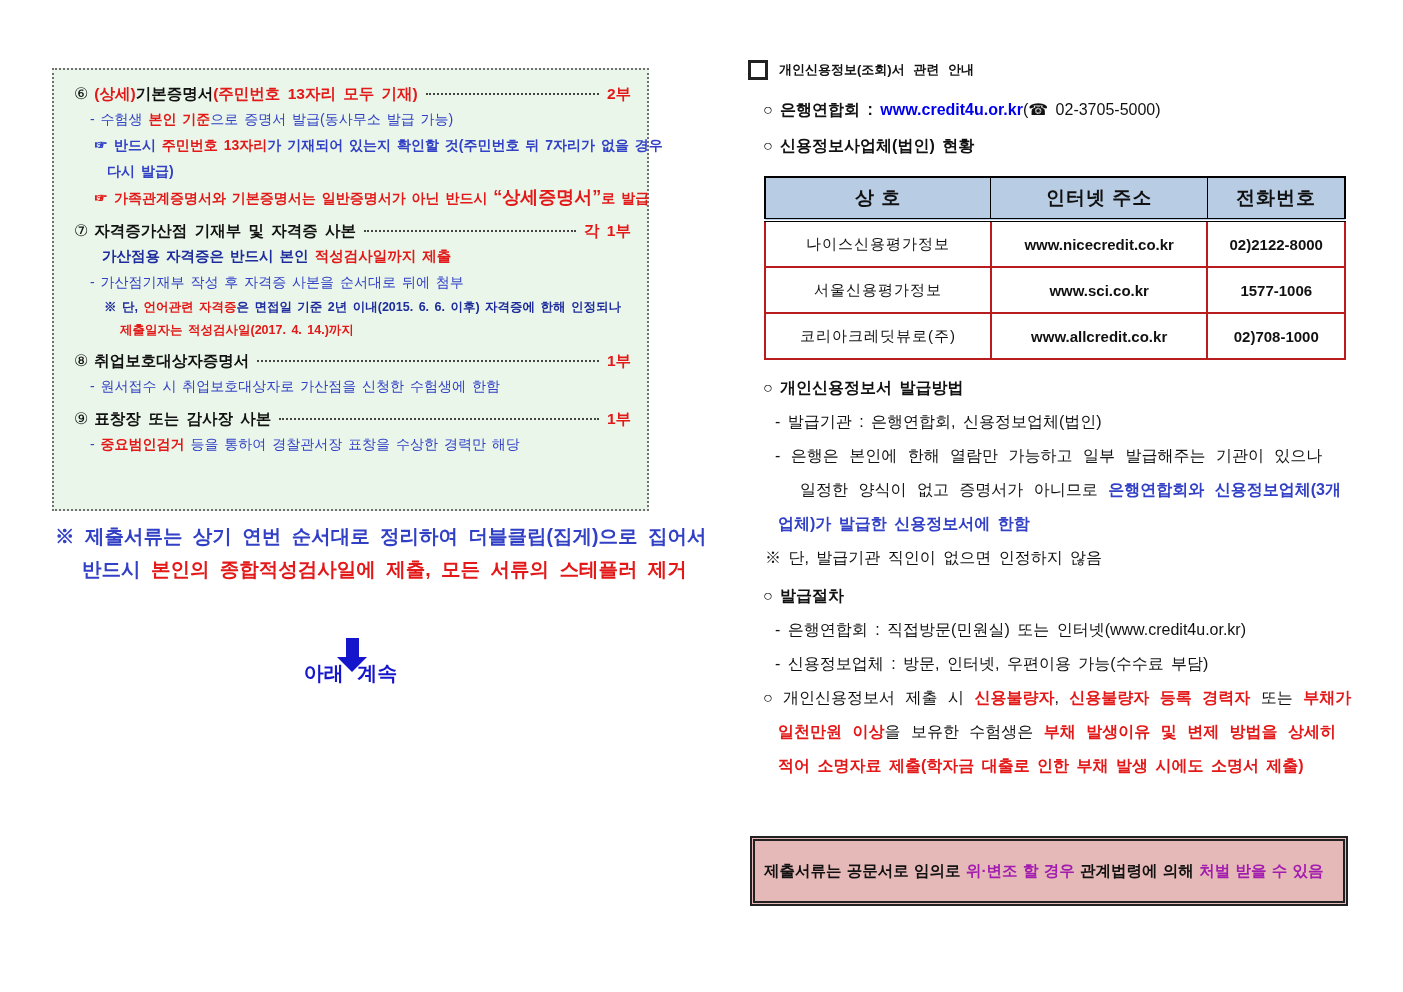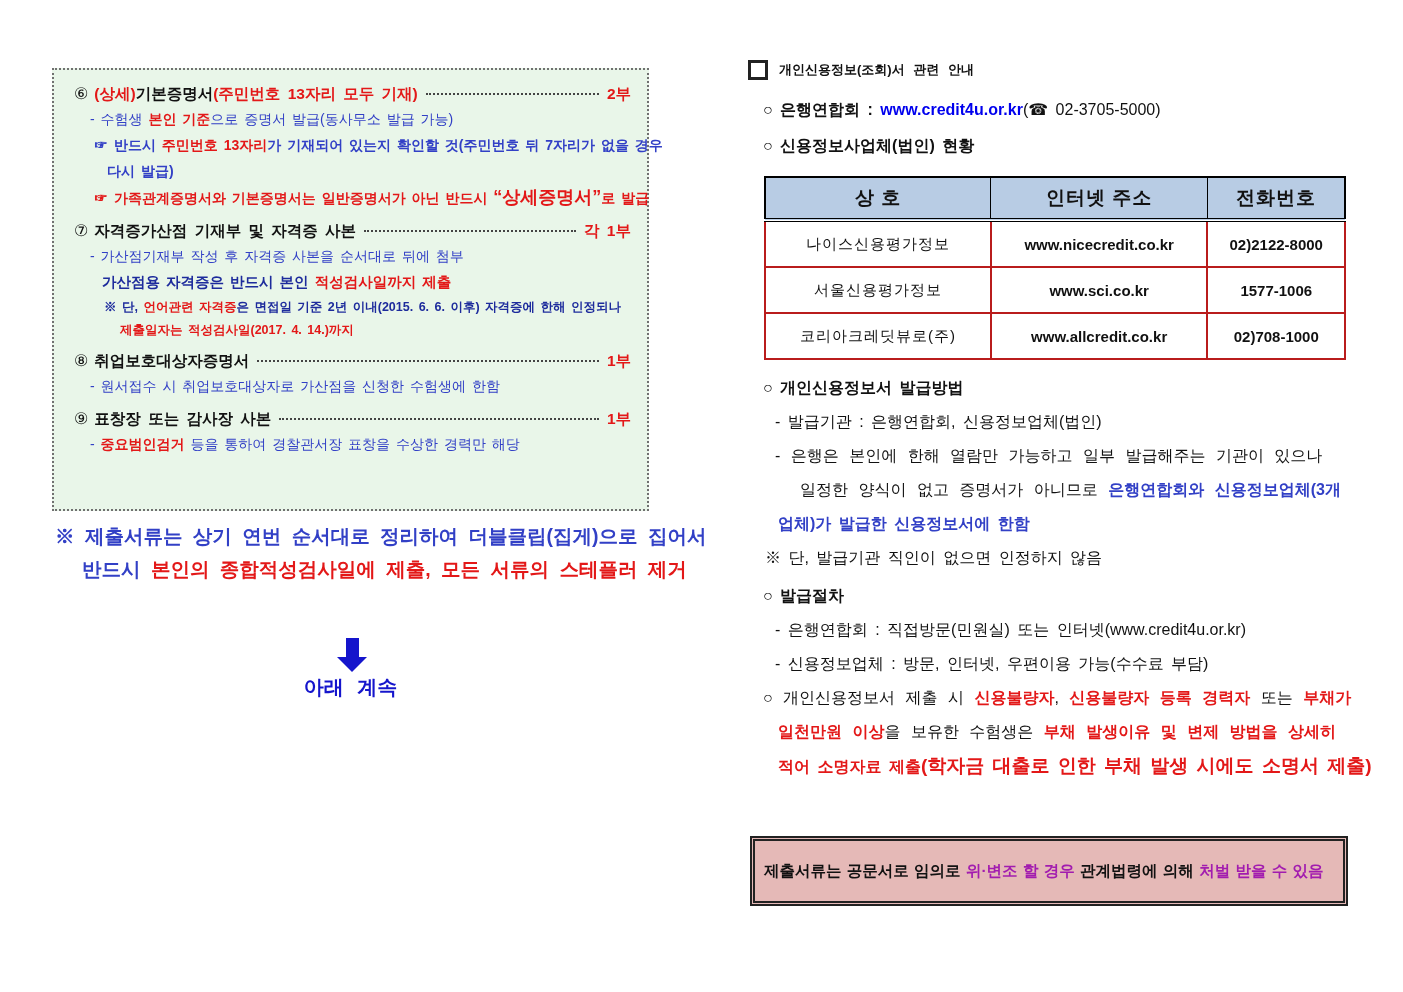--- a/index.html
+++ b/index.html
@@ -5,21 +5,21 @@
   html,body{margin:0;padding:0;background:#fff;}
   #canvas{
     position:relative;width:1403px;height:992px;background:#ffffff;
     font-family:"Liberation Sans", sans-serif;color:#111;overflow:hidden;
   }
   .seg{white-space:pre;}
   
   .k{color:#111;}
   .kb{color:#111;font-weight:bold;}
   .rb{color:#e31818;font-weight:bold;}
-  .rbs{color:#e31818;font-weight:bold;font-size:19px;}
+  .rbs{color:#e31818;font-weight:bold;font-size:16px;}
   .b{color:#3240c6;}
   .bb{color:#3240c6;font-weight:bold;}
   .nb{color:#1d2b9c;font-weight:bold;}
   .link{color:#0000ee;font-weight:bold;}
   .vb{color:#a21caf;font-weight:bold;}
   .big{font-size:18px;}
 
   
   #left-box{
     position:absolute;left:52px;top:68px;width:597px;height:443px;
@@ -48,21 +48,21 @@
     word-spacing:5px;white-space:nowrap;
   }
   #note .ind{padding-left:27px;}
 
   
   #arrow{position:absolute;left:337px;top:638px;width:30px;height:34px;}
   #arrow .shaft{width:13px;height:19px;background:#1515cc;margin:0 auto;}
   #arrow .head{width:0;height:0;border-left:15px solid transparent;
     border-right:15px solid transparent;border-top:15px solid #1515cc;margin:0 auto;}
   #continue-label{
-    position:absolute;left:52px;top:674px;width:597px;text-align:center;
+    position:absolute;left:52px;top:660px;width:597px;text-align:center;
     color:#1515cc;font-weight:bold;font-size:20px;word-spacing:8px;
   }
 
   
   #right{position:absolute;left:748px;top:60px;width:616px;}
   #right-title{display:flex;align-items:center;font-size:13px;font-weight:bold;
     word-spacing:5px;color:#111;white-space:nowrap;}
   #right-title .sq{width:14px;height:14px;border:3px solid #222;margin-right:11px;
     display:inline-block;flex:0 0 auto;}
   .r-line{font-size:16px;line-height:20px;margin-top:14px;word-spacing:3px;white-space:nowrap;}
@@ -113,22 +113,22 @@
           <div class="lb-sub handwrap"><span class="seg bb">다시 발급)</span></div>
           <div class="lb-sub hand"><span class="seg rb">☞ 가족관계증명서와 기본증명서는 일반증명서가 아닌 반드시 </span><span class="seg rb big">“상세증명서”</span><span class="seg rb">로 발급</span></div>
         </div>
         <div class="lb-item">
           <div class="lb-title">
             <span class="lb-num">⑦</span>
             <span class="lb-title-segs"><span class="seg kb">자격증가산점 기재부 및 자격증 사본</span></span>
             <span class="leader"></span>
             <span class="lb-count">각 1부</span>
           </div>
+          <div class="lb-sub boldline"><span class="seg nb">가산점용 자격증은 반드시 본인 </span><span class="seg rb">적성검사일까지 제출</span></div>
           <div class="lb-sub dash"><span class="seg b">- 가산점기재부 작성 후 자격증 사본을 순서대로 뒤에 첨부</span></div>
-          <div class="lb-sub boldline"><span class="seg nb">가산점용 자격증은 반드시 본인 </span><span class="seg rb">적성검사일까지 제출</span></div>
           <div class="lb-sub note"><span class="seg nb">※ 단, </span><span class="seg rb">언어관련 자격증</span><span class="seg nb">은 면접일 기준 2년 이내(2015. 6. 6. 이후) 자격증에 한해 인정되나</span></div>
           <div class="lb-sub note2"><span class="seg rb">제출일자는 적성검사일(2017. 4. 14.)까지</span></div>
         </div>
         <div class="lb-item">
           <div class="lb-title">
             <span class="lb-num">⑧</span>
             <span class="lb-title-segs"><span class="seg kb">취업보호대상자증명서</span></span>
             <span class="leader"></span>
             <span class="lb-count">1부</span>
           </div>

